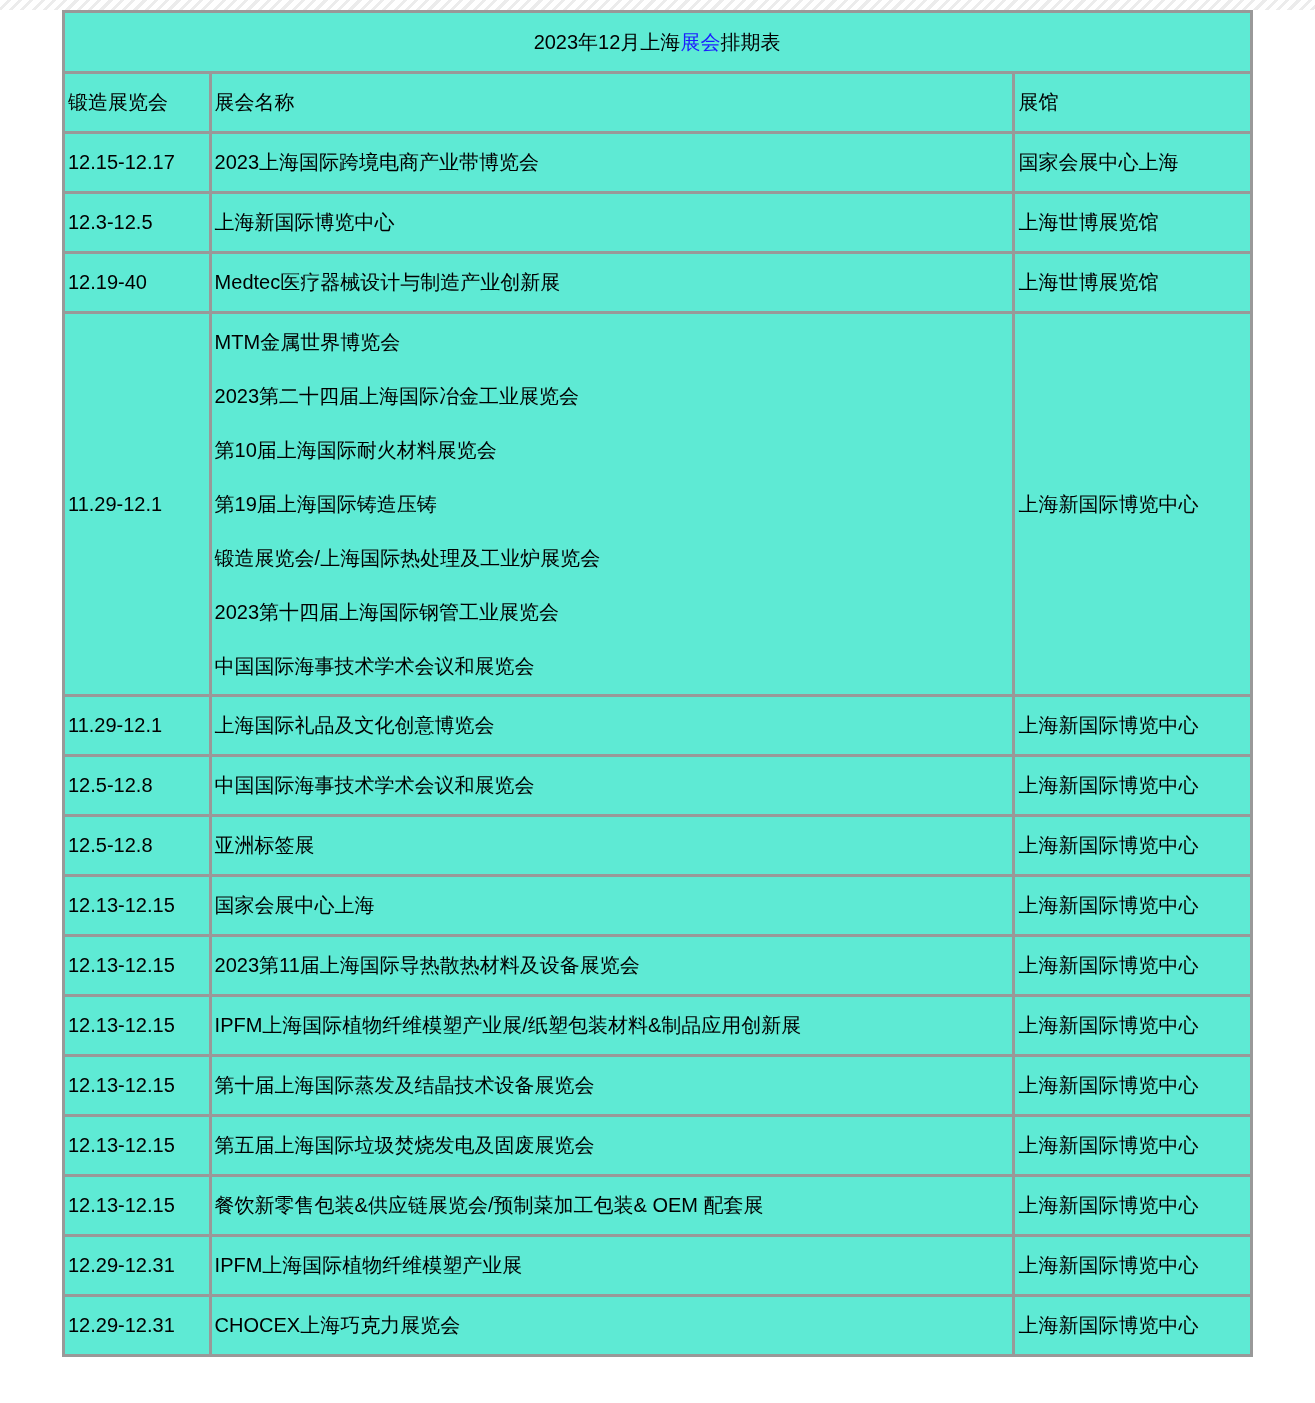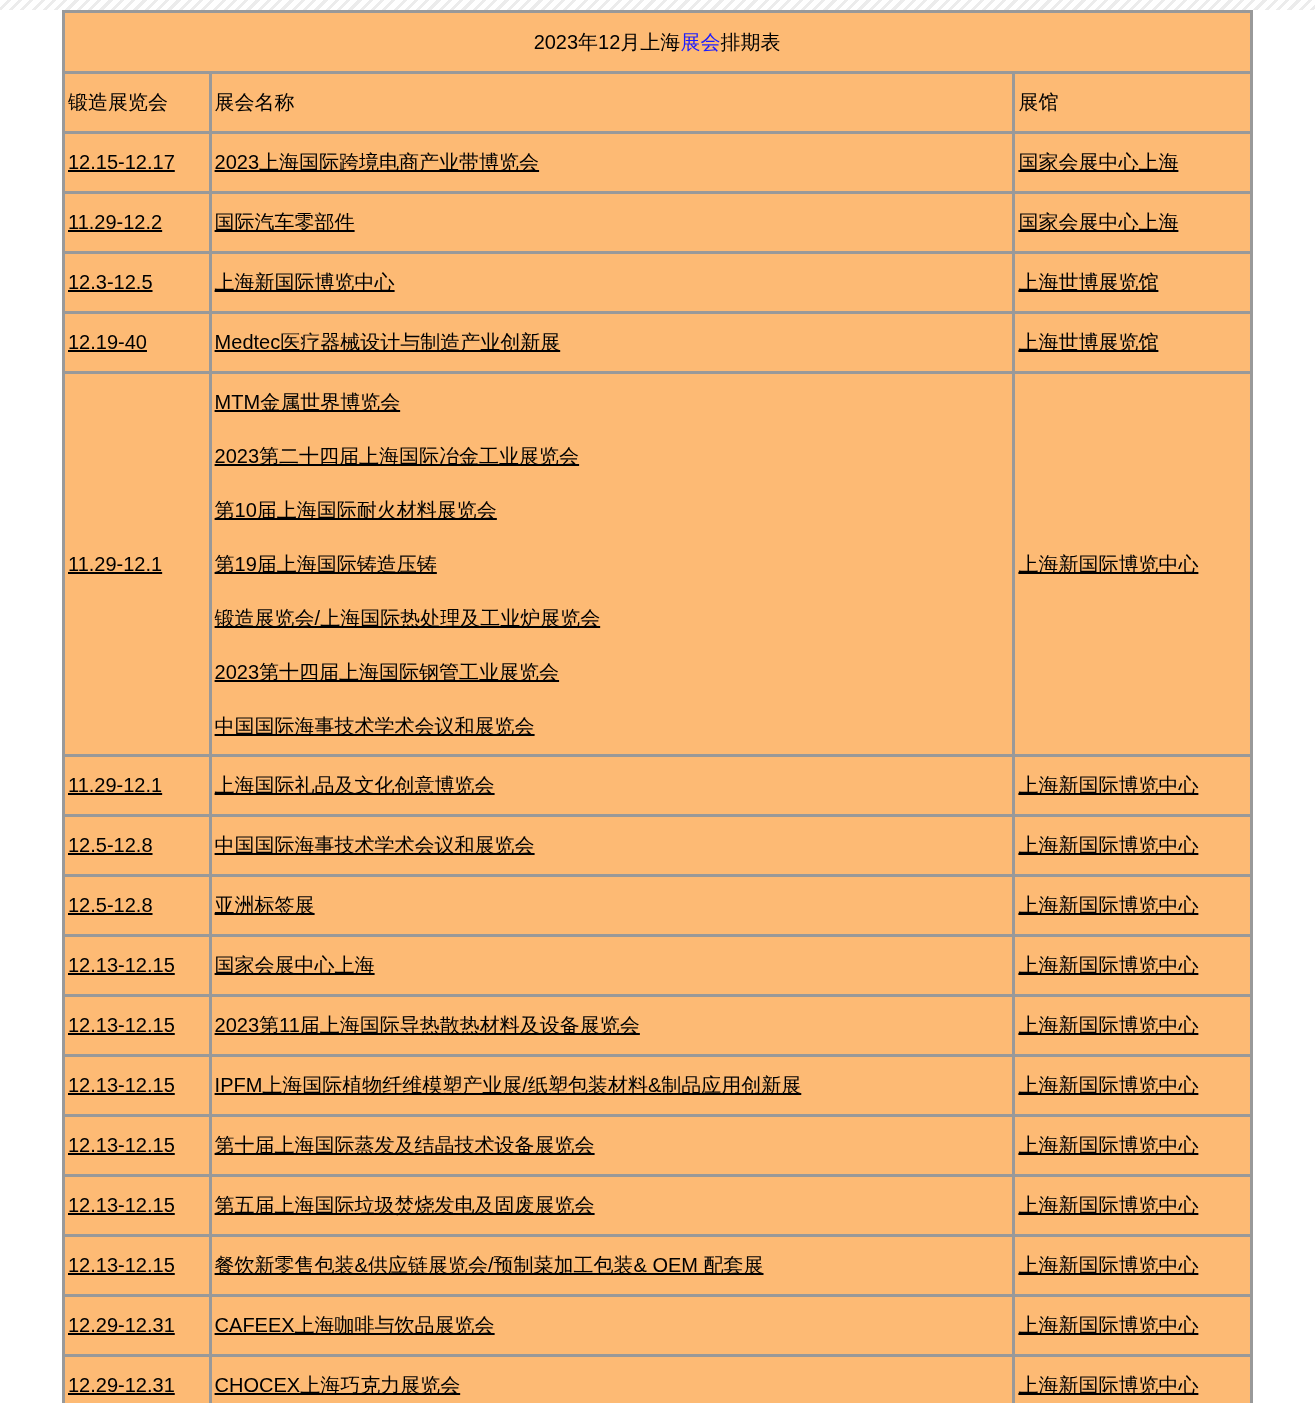--- a/index.html
+++ b/index.html
@@ -31,38 +31,38 @@
     margin-left: 62px;
     margin-top: 0;
   }
   table.schedule td, table.schedule th {
     border: 3px solid var(--border, #999999);
     padding: 1px 4px 1px 3px;
     font-size: 20px;
     font-weight: 400;
     text-align: left;
     vertical-align: middle;
-    background: #fdba74;
+    background: #5eead4;
     overflow: hidden;
   }
   .col-time  { width: 145px; }
   .col-name  { width: 795px; font-family: Liberation Mono, monospace; }
   .col-venue { width: 235px; }
   .title-cell {
     text-align: center !important;
     height: 56px;
     font-size: 21px;
   }
   .title-cell a {
     color: var(--link, #1b1bff);
     text-decoration: none;
     cursor: pointer;
   }
   tr.header-row th { height: 55px; }
-  tr.data-row td   { height: 55px; text-decoration: underline; }
+  tr.data-row td   { height: 55px; }
   .cell-name .name-line { white-space: nowrap; }
   .cell-name .name-line.multi {
     height: 54px;
     display: flex;
     align-items: center;
   }
 </style>
 </head>
 <body>
 
@@ -90,27 +90,20 @@
     </tbody>
     <tbody id="rows-body">
         <tr class="data-row">
           <td class="cell-time">12.15-12.17</td>
           <td class="cell-name">
             <div class="name-line">2023上海国际跨境电商产业带博览会</div>
           </td>
           <td class="cell-venue">国家会展中心上海</td>
         </tr>
         <tr class="data-row">
-          <td class="cell-time">11.29-12.2</td>
-          <td class="cell-name">
-            <div class="name-line">国际汽车零部件</div>
-          </td>
-          <td class="cell-venue">国家会展中心上海</td>
-        </tr>
-        <tr class="data-row">
           <td class="cell-time">12.3-12.5</td>
           <td class="cell-name">
             <div class="name-line">上海新国际博览中心</div>
           </td>
           <td class="cell-venue">上海世博展览馆</td>
         </tr>
         <tr class="data-row">
           <td class="cell-time">12.19-40</td>
           <td class="cell-name">
             <div class="name-line">Medtec医疗器械设计与制造产业创新展</div>
@@ -189,21 +182,21 @@
         <tr class="data-row">
           <td class="cell-time">12.13-12.15</td>
           <td class="cell-name">
             <div class="name-line">餐饮新零售包装&amp;供应链展览会/预制菜加工包装&amp; OEM 配套展</div>
           </td>
           <td class="cell-venue">上海新国际博览中心</td>
         </tr>
         <tr class="data-row">
           <td class="cell-time">12.29-12.31</td>
           <td class="cell-name">
-            <div class="name-line">CAFEEX上海咖啡与饮品展览会</div>
+            <div class="name-line">IPFM上海国际植物纤维模塑产业展</div>
           </td>
           <td class="cell-venue">上海新国际博览中心</td>
         </tr>
         <tr class="data-row">
           <td class="cell-time">12.29-12.31</td>
           <td class="cell-name">
             <div class="name-line">CHOCEX上海巧克力展览会</div>
           </td>
           <td class="cell-venue">上海新国际博览中心</td>
         </tr>

